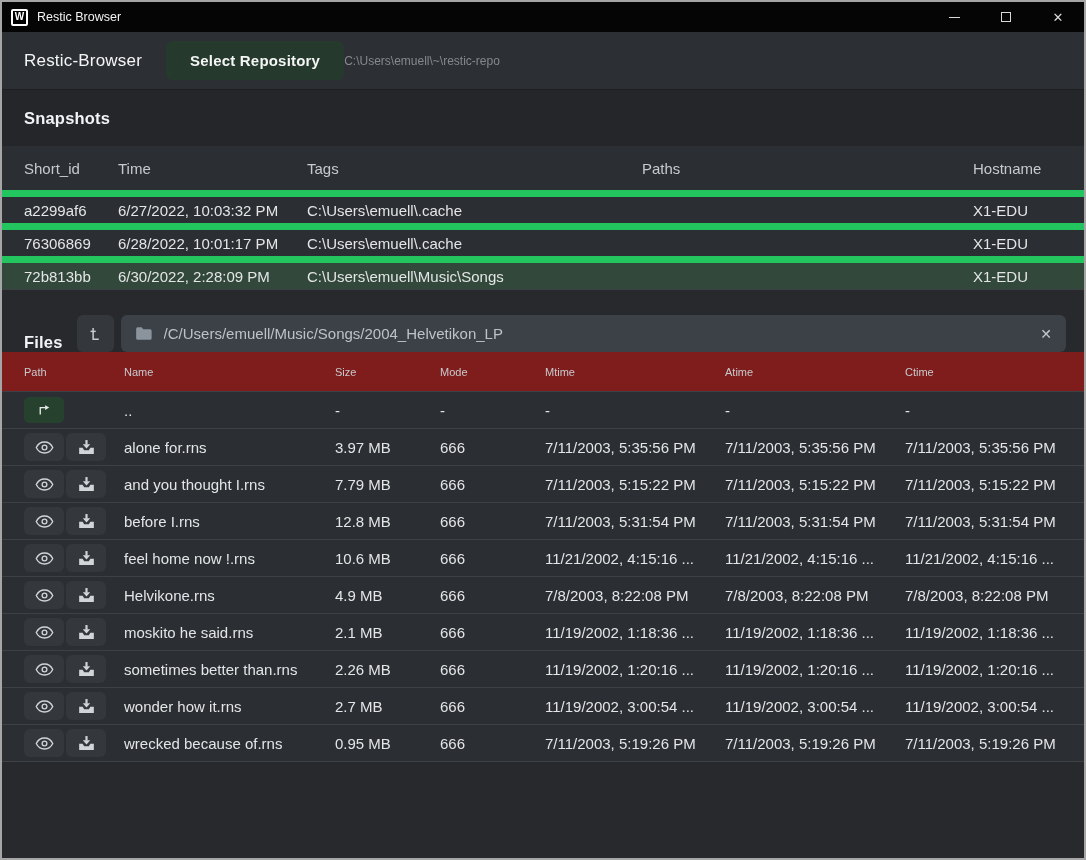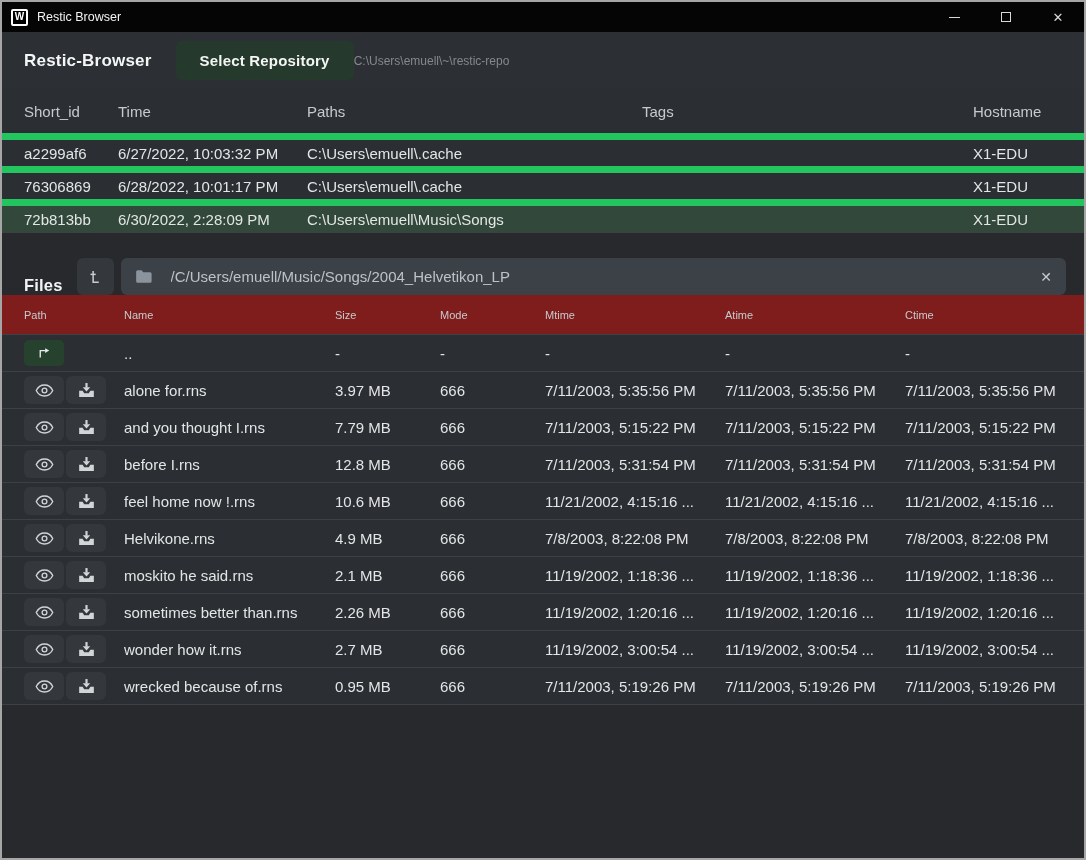--- a/index.html
+++ b/index.html
@@ -33,21 +33,21 @@
   }
   .min-glyph{ width:11px; height:0; border-top:1.6px solid #d8d8d8; }
   .max-glyph{ width:10px; height:10px; border:1.4px solid #d8d8d8; }
   .close-glyph{ font-size:13px; line-height:1; color:#d8d8d8; }
 
   
   .header{
     height:57px; flex:0 0 57px; background:#2c3034;
     display:flex; align-items:center; padding:0 22px;
   }
-  .app-title{ color:#f4f5f5; font-size:17px; font-weight:bold; letter-spacing:.2px; }
+  .app-title{ color:#f4f5f5; font-size:17px; font-weight:normal; letter-spacing:.2px; }
   .select-repo-btn{
     margin-left:24px; background:#25392d; color:#f4f5f5;
     border:none; border-radius:6px; padding:11px 24px;
     font-family:inherit; font-size:15px; font-weight:bold; letter-spacing:.2px;
   }
   .repo-path{ color:#84898e; font-size:12px; }
 
   
   .snap-heading-band{
     height:57px; flex:0 0 57px; background:#242629; border-top:1px solid #1d1f22;
@@ -67,21 +67,21 @@
     height:62px; flex:0 0 62px; background:#27292d;
     display:flex; align-items:flex-end; padding:0 18px 0 22px;
   }
   .tree-btn{
     margin-left:14px; width:37px; height:37px; flex:0 0 37px;
     background:#34383c; border:none; border-radius:6px;
     display:flex; align-items:center; justify-content:center;
   }
   .breadcrumb{
     margin-left:7px; flex:1; height:37px; background:#3b4147; border-radius:6px;
-    display:flex; align-items:center; padding:0 14px; gap:19px;
+    display:flex; align-items:center; padding:0 14px; gap:12px;
   }
   .breadcrumb-path{ color:#bdc2c6; font-size:15px; flex:1; white-space:nowrap; overflow:hidden; }
   .breadcrumb-close{ color:#c6cacd; font-size:14px; line-height:1; }
 
   
   .files-grid{ display:grid; grid-template-columns:100px 211px 105px 105px 180px 180px 1fr; padding:0 22px; align-items:center; }
   .files-header{ height:40px; background:#7f1d1d; color:#c7cacd; font-size:11px; border-bottom:1px solid #3d4145; }
   .file-row{ height:37px; background:#2b2e32; border-bottom:1px solid #3d4145; color:#e3e5e6; font-size:15px; }
   .actions{ display:flex; gap:2px; }
   .icon-btn{
@@ -116,26 +116,29 @@
       </div>
     </div>
   </div>
 
   <div class="header">
     <span class="app-title">Restic-Browser</span>
     <button class="select-repo-btn">Select Repository</button>
     <span class="repo-path">C:\Users\emuell\~\restic-repo</span>
   </div>
 
+  <div class="snap-heading-band">
+    <span class="section-heading">Snapshots</span>
+  </div>
 
   <div class="snap-grid snap-header">
     <div class="cell">Short_id</div>
     <div class="cell">Time</div>
+    <div class="cell">Tags</div>
     <div class="cell">Paths</div>
-    <div class="cell">Tags</div>
     <div class="cell">Hostname</div>
   </div>
 
   <div class="snap-rows-wrap">
       <div class="snap-grid snap-row">
       <div class="cell">a2299af6</div>
       <div class="cell">6/27/2022, 10:03:32 PM</div>
       <div class="cell">C:\Users\emuell\.cache</div>
       <div class="cell"></div>
       <div class="cell">X1-EDU</div>

